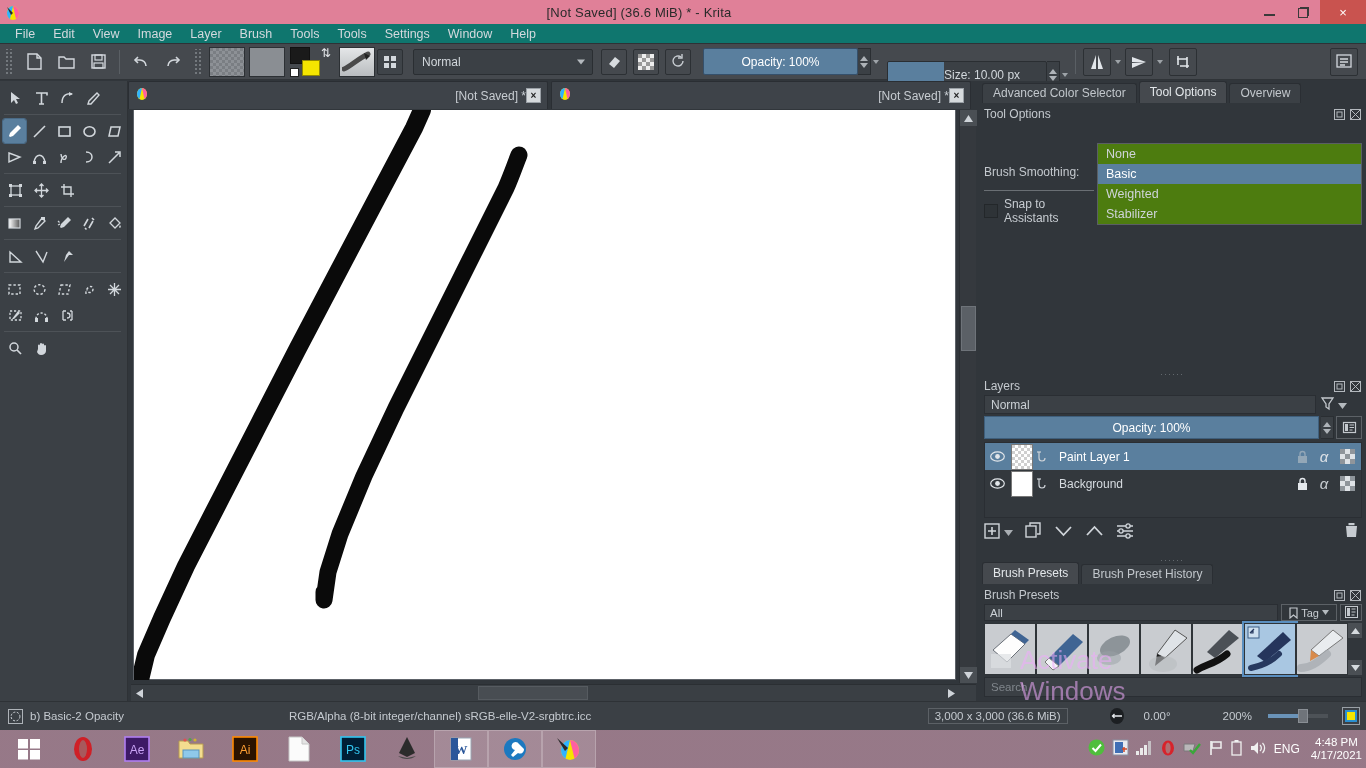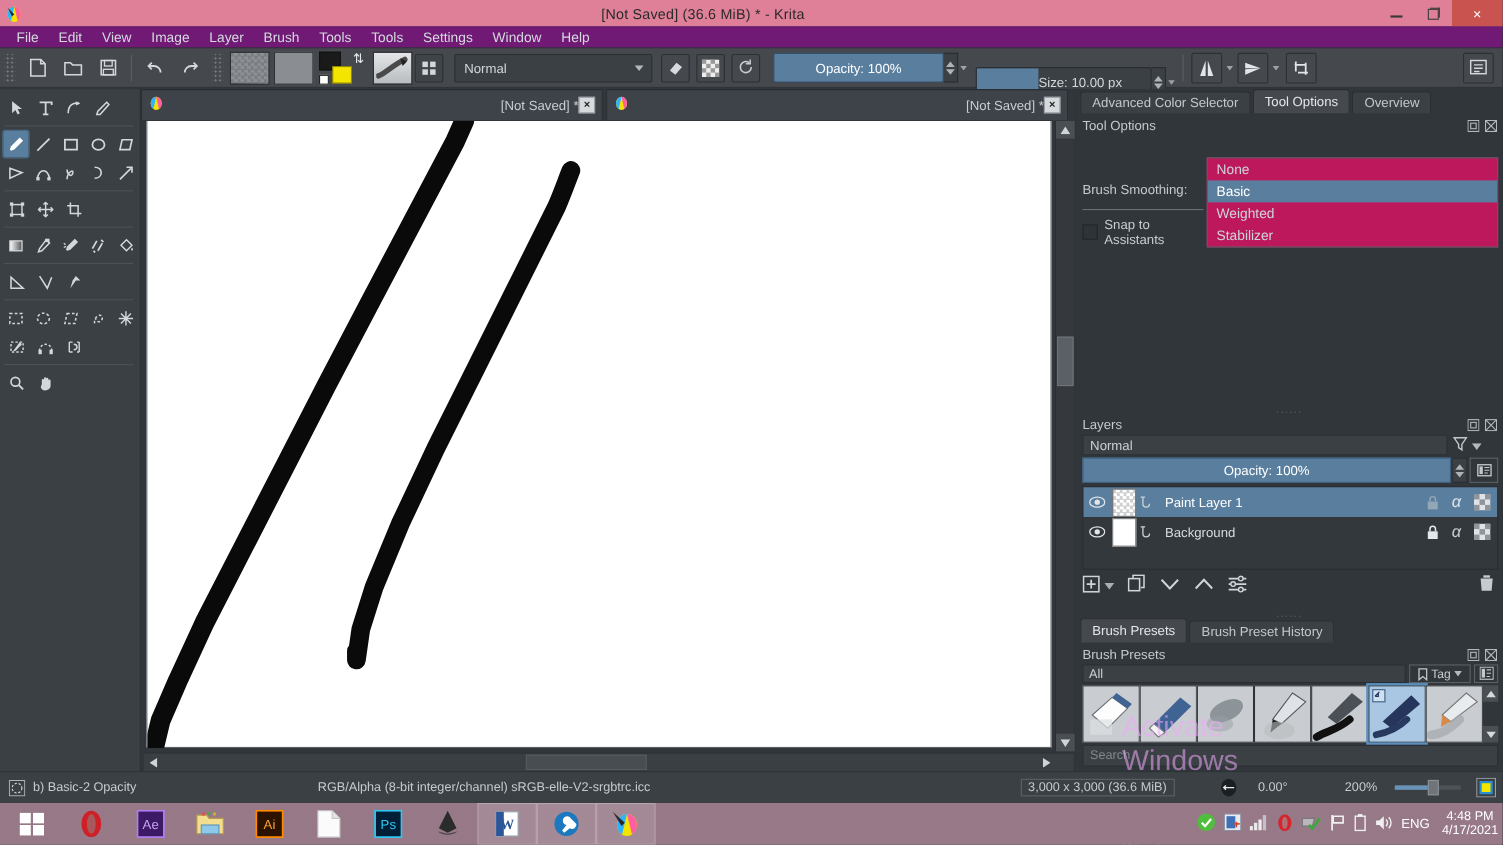--- a/index.html
+++ b/index.html
@@ -27,21 +27,21 @@
   .winbtn { width:34px; height:24px; display:flex; align-items:center; justify-content:center; color:#3a3a3a; font-size:13px; }
   .winbtn.close { background:#c9534f; color:#fff; width:46px; }
   .winbtn.min::after { content:""; display:block; width:11px; height:2px; background:#3a3a3a; margin-top:6px;}
   .restore-sq { position:relative; width:11px; height:11px; }
   .restore-sq::before { content:""; position:absolute; left:0; bottom:0; width:8px; height:8px; border:1.6px solid #3a3a3a;}
   .restore-sq::after { content:""; position:absolute; right:0; top:0; width:8px; height:8px; border:1.6px solid #3a3a3a; border-left:none; border-bottom:none;}
 
   
   .menubar {
     position:absolute; left:0; top:24px; width:1366px; height:20px;
-    background:#701a75; display:flex; align-items:center; padding-left:6px;
+    background:#0f766e; display:flex; align-items:center; padding-left:6px;
     border-bottom:1px solid #2e3236;
   }
   .menubar .mi { padding:0 9px; font-size:12.5px; color:#d4d9de; line-height:20px; }
 
   
   .toolbar {
     position:absolute; left:0; top:44px; width:1366px; height:36px;
     background:#45494e; display:flex; align-items:center;
     border-bottom:1px solid #303438;
   }
@@ -122,21 +122,21 @@
   .dock { position:absolute; left:978px; top:81px; width:388px; height:620px; background:#31363b; }
   .tabrow { display:flex; height:22px; align-items:flex-end; padding-left:4px; }
   .dtab { height:20px; padding:0 10px; background:#3b4045; border:1px solid #2a2e33; border-bottom:none;
           border-radius:3px 3px 0 0; font-size:12px; color:#c2c7cc; line-height:19px; margin-right:2px;}
   .dtab.sel { background:#45494e; color:#e3e7ea; height:22px; line-height:21px;}
   .panelhdr { display:flex; align-items:center; height:18px; padding:0 4px 0 6px; font-size:12px; color:#c4c9ce; }
   .panelhdr .spacer { flex:1; }
   .pbtn { width:13px;height:13px; margin-left:3px; display:flex;align-items:center;justify-content:center; color:#b3b8bd; font-size:11px;}
 
   
-  .popup { position:absolute; left:1097px; top:143px; width:265px; background:#be185d; border:1px solid #5a5f64; z-index:50;}
+  .popup { position:absolute; left:1097px; top:143px; width:265px; background:#4d7c0f; border:1px solid #5a5f64; z-index:50;}
   .popup .opt { height:20px; line-height:20px; padding:0 0 0 8px; font-size:12.5px; color:#cfd4d9;}
   .popup .opt.sel { background:#5a7f9e; color:#ffffff; }
 
   .smoothlabel { position:absolute; left:984px; top:165px; font-size:12px; color:#c4c9ce; }
   .hrule { position:absolute; left:984px; top:190px; width:110px; height:1px; background:#6a6f74;}
   .snaprow { position:absolute; left:984px; top:197px; display:flex; align-items:center; gap:6px;}
   .chk { width:14px;height:14px; background:#2e3337; border:1px solid #23272a;}
 
   
   .layers { position:absolute; left:978px; top:371px; width:388px; height:182px; }

